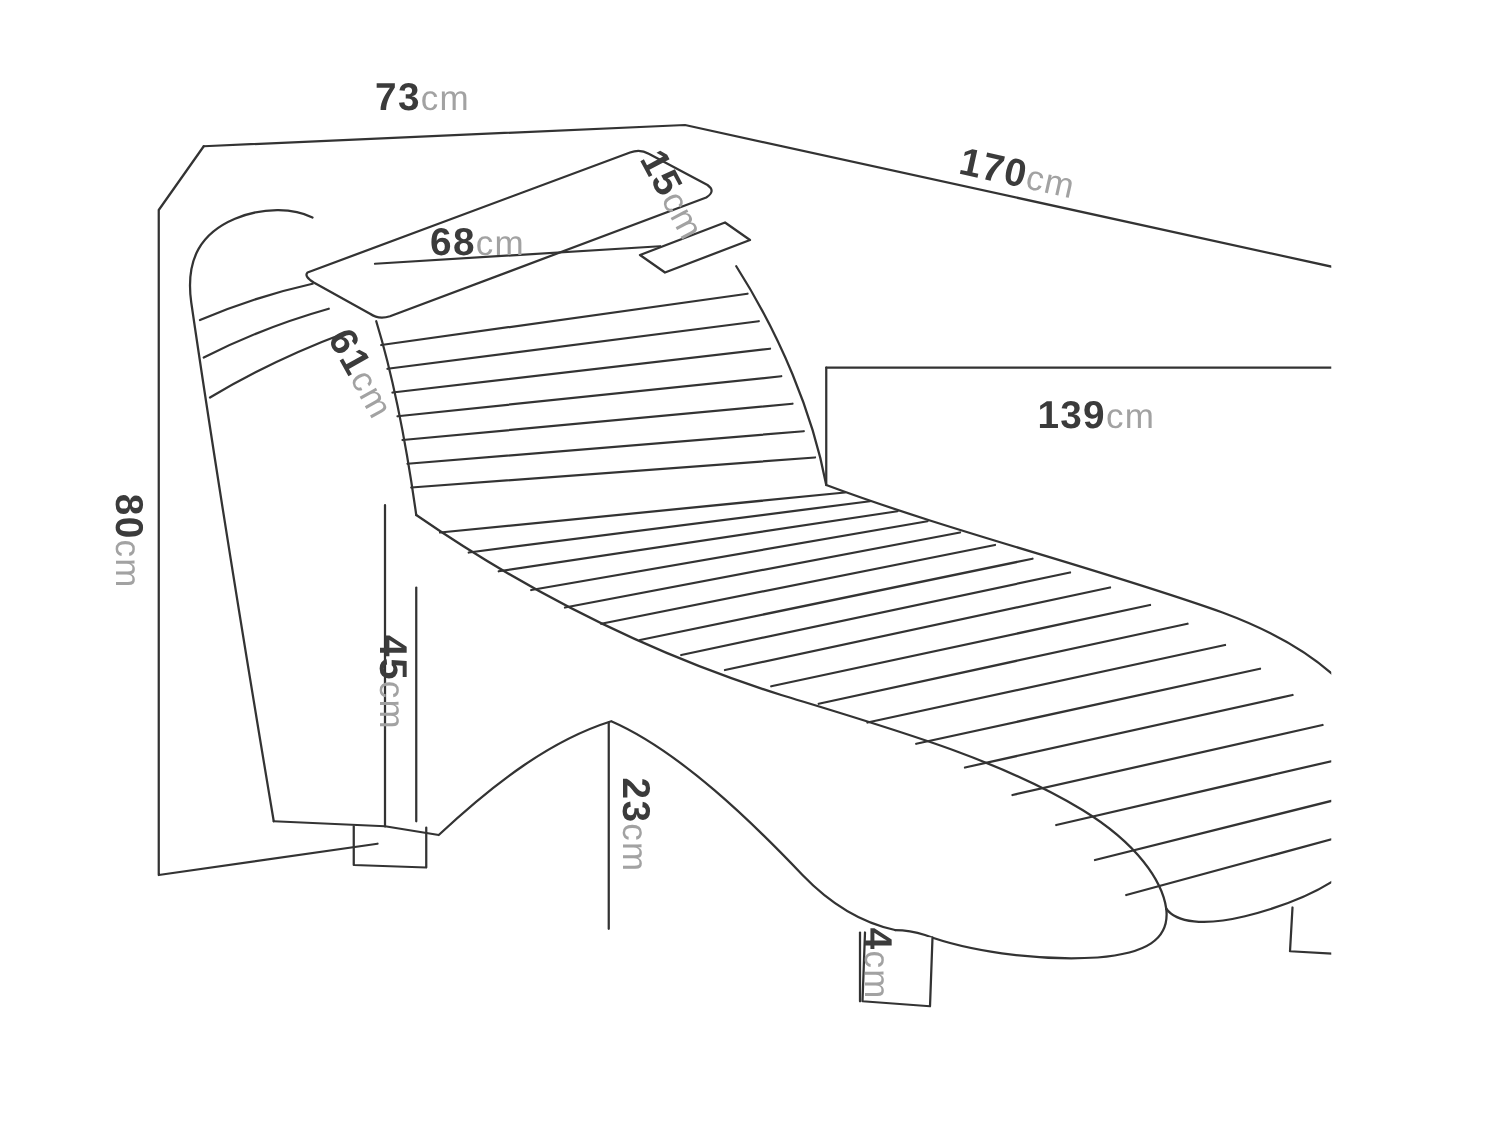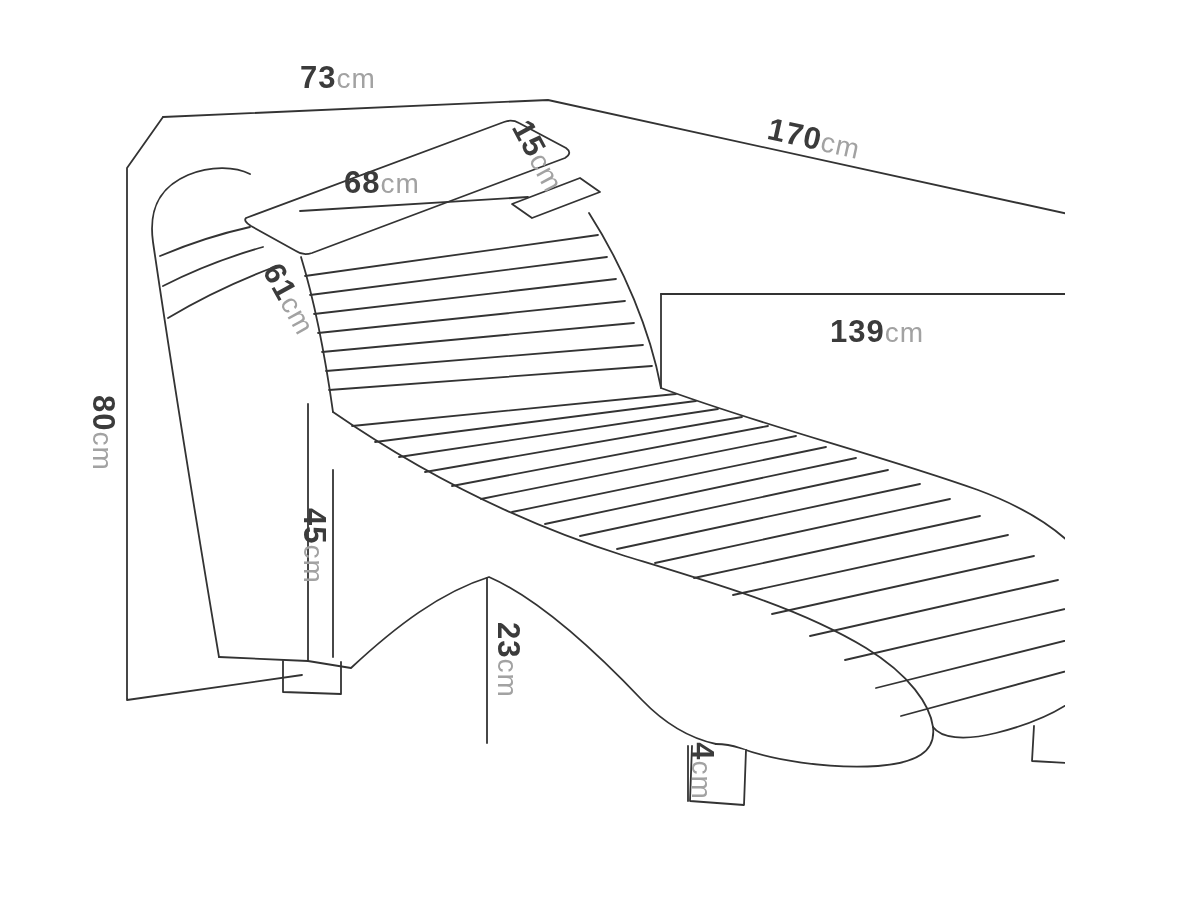--- a/index.html
+++ b/index.html
@@ -113,21 +113,21 @@
   <div class="dim" style="left:338px;top:78px">
     <span class="num">73</span>
       <span class="unit">cm</span>
   </div>
 
   <div class="dim r12" style="left:814px;top:139px">
     <span class="num">170</span>
       <span class="unit">cm</span>
   </div>
 
-  <div class="dim" style="left:382px;top:183px">
+  <div class="dim" style="left:382px;top:194px">
     <span class="num">68</span>
       <span class="unit">cm</span>
   </div>
 
   <div class="dim r62" style="left:538px;top:156px">
     <span class="num">15</span>
       <span class="unit">cm</span>
   </div>
 
   <div class="dim r61" style="left:289px;top:299px">

